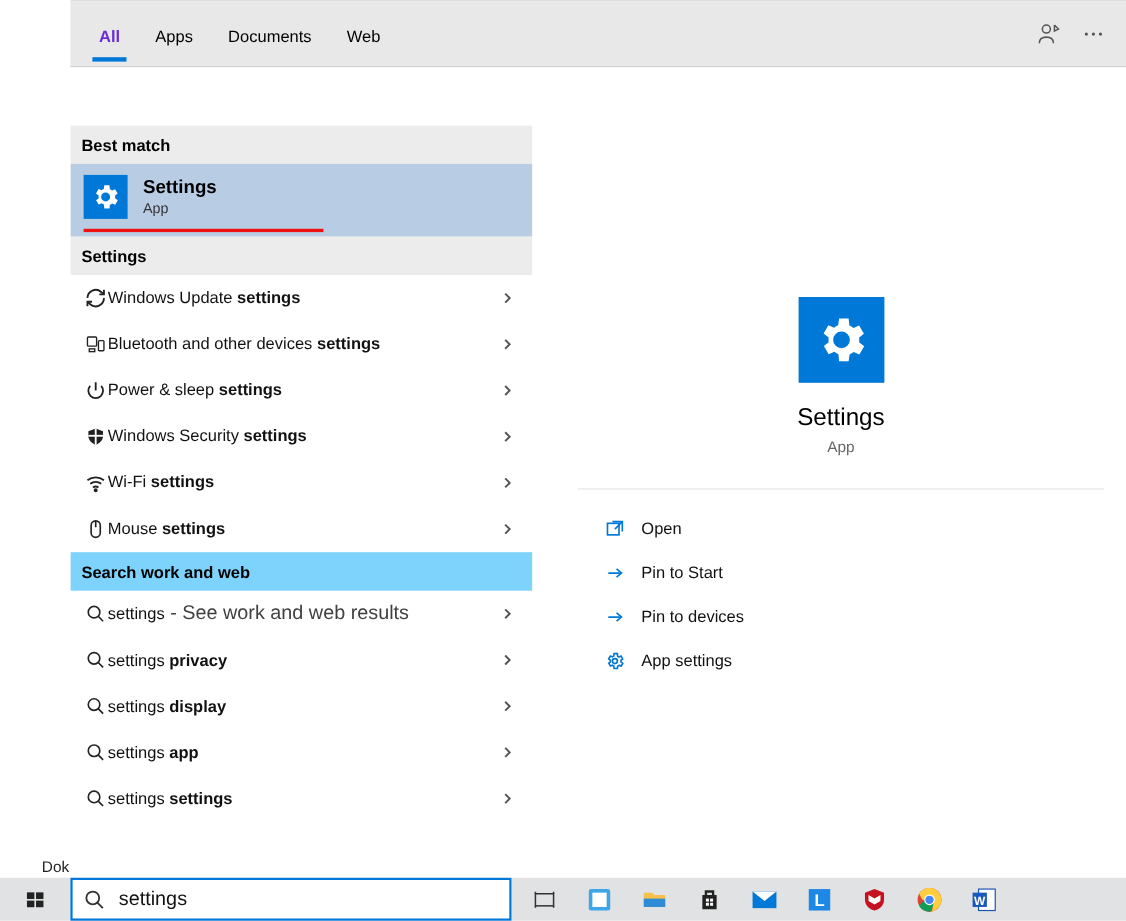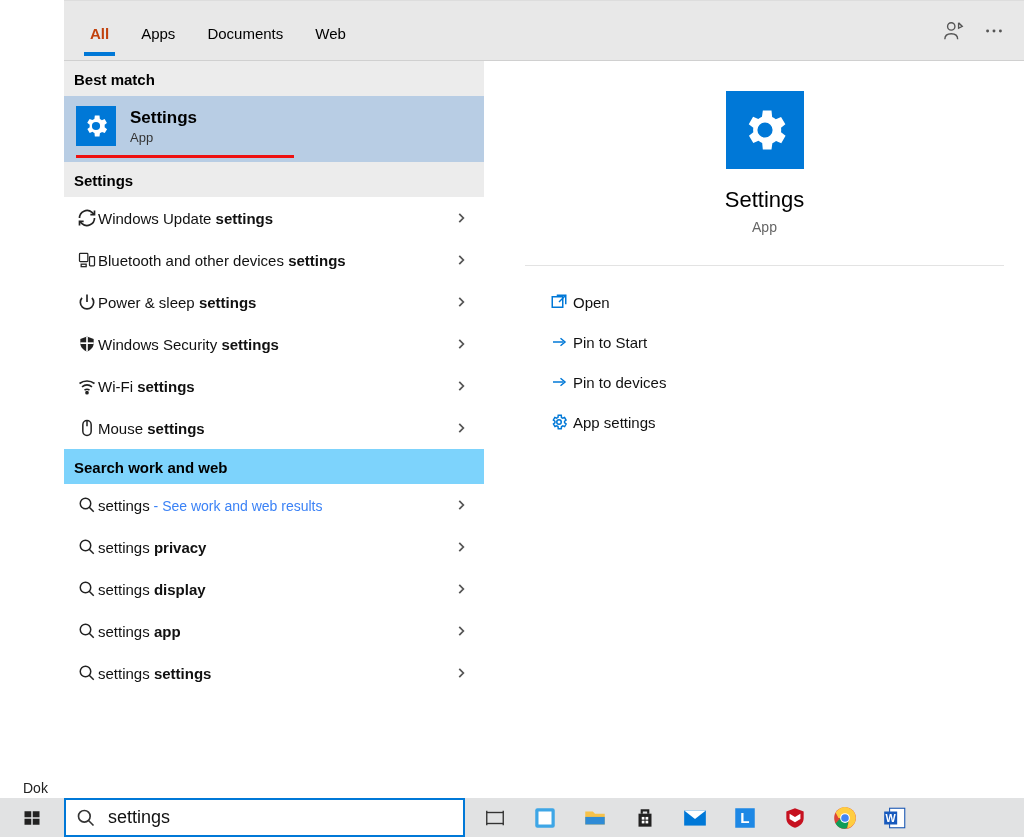--- a/index.html
+++ b/index.html
@@ -34,21 +34,21 @@
     box-sizing: border-box;
   }
   .tab {
     padding: 20px 16px 14px 16px;
     font-size: 15px;
     color: #000000;
     cursor: pointer;
     position: relative;
   }
   .tab.active {
-    color: #c2410c;
+    color: #6d28d9;
     font-weight: 600;
   }
   .tab.active::after {
     content:"";
     position: absolute;
     left: 10px;
     right: 10px;
     bottom: 0;
     height: 4px;
     background: #0078d7;
@@ -67,20 +67,21 @@
     width: 40px; height: 60px;
     display: flex;
     align-items: center; justify-content: center;
     color: #555;
     cursor: pointer;
   }
   .body {
     display: flex;
     flex: 1;
     min-height: 0;
+    align-items: center;
   }
   .results {
     width: 420px;
     background: #fff;
     overflow-y: auto;
     border-right: 1px solid rgba(0,0,0,0);
   }
   .section-header {
     font-weight: 600;
     font-size: 15px;
@@ -120,21 +121,21 @@
     font-size: 15px;
   }
   .item .icon {
     width: 22px; height:22px;
     display:flex; align-items:center; justify-content:center;
     color: #222;
     flex: 0 0 22px;
   }
   .item .txt { flex: 1; color:#111; }
   .item .txt .bold { font-weight:700; }
-  .item .suffix { color: #3b82f6; font-size: 14px; }
+  .item .suffix { color: #404040; font-size: 18px; }
   .item .chev {
     flex: 0 0 18px;
     color: #555;
   }
   .detail {
     flex: 1;
     padding: 30px 20px 0 40px;
     display:flex;
     flex-direction: column;
   }
@@ -158,21 +159,21 @@
   .detail .app-type {
     color:#666;
     margin-top: 6px;
   }
   .actions {
     padding-top: 16px;
   }
   .action {
     display:flex;
     align-items:center;
-    gap: 4px;
+    gap: 14px;
     padding: 10px 24px;
     cursor: pointer;
     color:#111;
     font-size: 15px;
   }
   .action .aicon {
     width: 20px; height:20px;
     color:#0078d7;
     display:flex; align-items:center; justify-content:center;
   }
@@ -222,21 +223,21 @@
     gap: 6px;
     padding-left: 8px;
   }
   .tb-icon {
     width: 44px; height: 39px;
     display:flex; align-items:center; justify-content:center;
     cursor:pointer;
   }
   .behind {
     position:absolute;
-    left: 23px;
+    left: 38px;
     top: 780px;
     font-size: 14px;
     color:#222;
   }
   
   svg { display:block; }
 </style>
 </head>
 <body>
 

